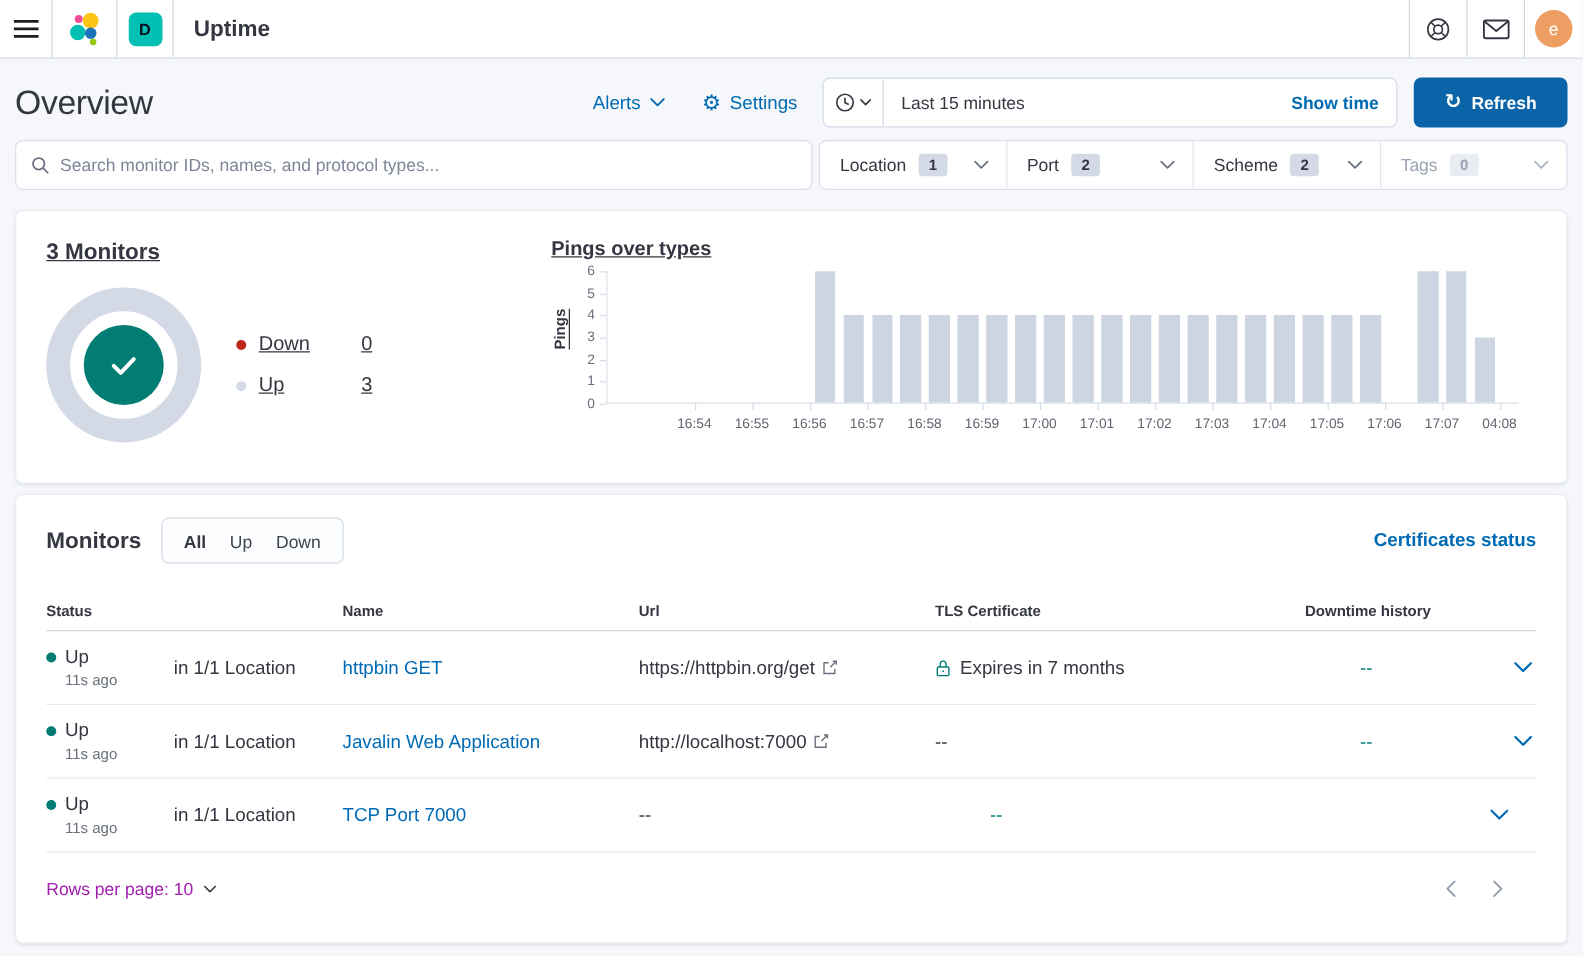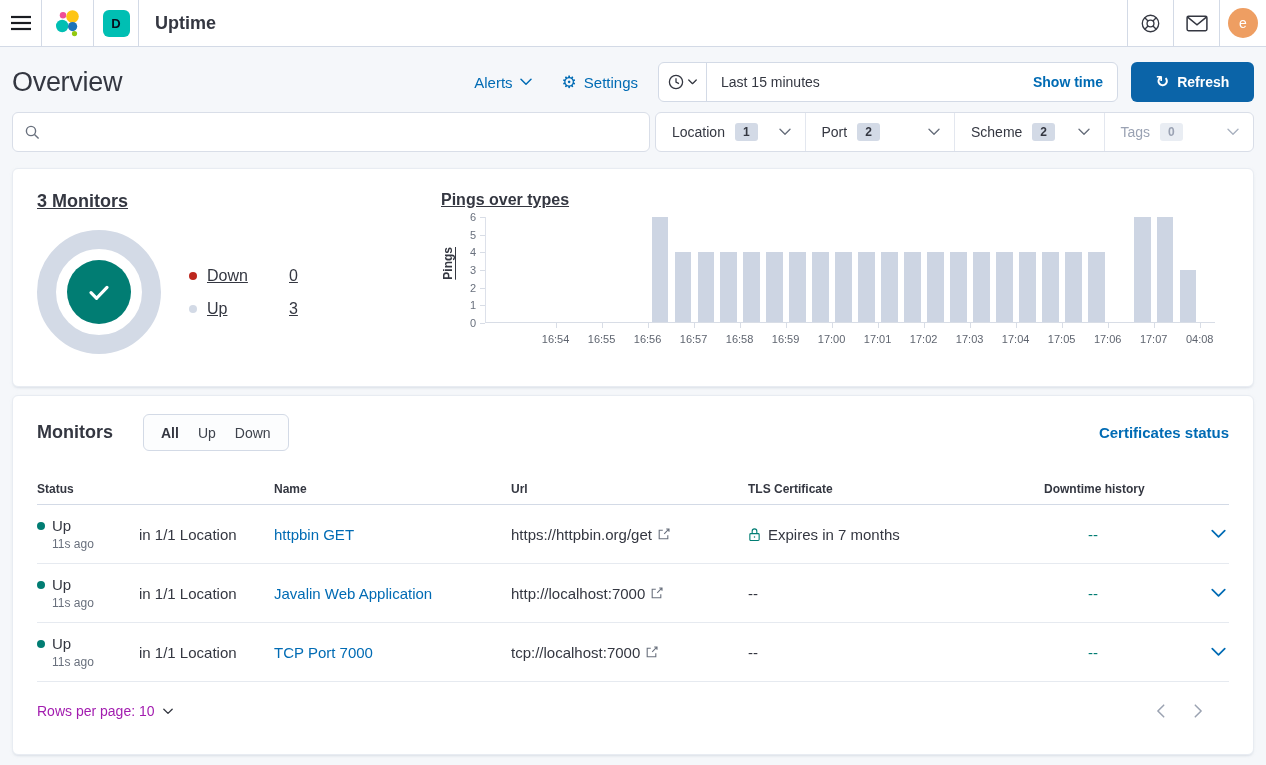--- a/index.html
+++ b/index.html
@@ -76,21 +76,21 @@
   .plot { position:relative; height:106px; border-left:1px solid #dde1ea; border-bottom:1px solid #d8dde6; }
   .bar { position:absolute; bottom:0; background:#cdd5e3; }
   .ytick-label { position:absolute; right:calc(100% + 10px); font-size:11px; color:#69707d; transform:translateY(-50%); }
   .ytick-mark { position:absolute; left:-6px; width:5px; height:1px; background:#d8dde6; }
   .xtick-mark { position:absolute; bottom:-6px; width:1px; height:6px; background:#d8dde6; }
   .xlabels { position:relative; height:26px; }
   .xlabel { position:absolute; top:10px; transform:translateX(-50%); font-size:11px; color:#5f6570; }
 
   
   .mon-head { display:flex; align-items:center; }
-  .tabbox { margin-left:30px; height:37px; border:1px solid #d3dae6; border-radius:6px; background:#fcfdfe; display:flex; align-items:center; padding:0 17px; gap:19px; }
+  .tabbox { margin-left:16px; height:37px; border:1px solid #d3dae6; border-radius:6px; background:#fcfdfe; display:flex; align-items:center; padding:0 17px; gap:19px; }
   .tab { font-size:14px; color:#3e434d; cursor:pointer; }
   .tab.selected { font-weight:700; color:#343741; }
   .cert-link { margin-left:auto; color:#006bb4; font-size:15px; font-weight:600; cursor:pointer; }
 
   .tgrid { display:grid; grid-template-columns:102px 135px 237px 237px 296px 167px 1fr; align-items:center; }
   .thead { margin-top:22px; height:32px; border-bottom:1px solid #d3dae6; }
   .th { font-size:12px; font-weight:700; color:#343741; }
   .trow { min-height:59px; border-bottom:1px solid #e6eaf0; }
   .c-status .line1 { display:flex; align-items:center; font-size:15px; color:#343741; }
   .status-dot { width:8px; height:8px; border-radius:50%; background:#017d73; margin-right:7px; }
@@ -190,20 +190,21 @@
         <span>Refresh</span>
       </button>
     </div>
 
     <div class="search-row">
       <div class="search-box">
         <svg width="15" height="15" viewBox="0 0 15 15" fill="none" stroke="#69707d" stroke-width="1.4">
             <circle cx="6" cy="6" r="4.6"></circle>
             <line x1="9.5" y1="9.5" x2="13.6" y2="13.6"></line>
           </svg>
+        <input type="text" placeholder="Search monitor IDs, names, and protocol types..." style="">
       </div>
       <div class="filter-group">
           <div class="filter-btn">
             <span class="f-label">Location</span>
             <span class="f-badge">1</span>
             <svg class="f-chev" width="12" height="8" viewBox="0 0 12 7.5" fill="none">
               <path d="M1 1l5 5 5-5" stroke="#69707d" stroke-width="1.4" stroke-linecap="round" stroke-linejoin="round"></path>
             </svg>
           </div>
           <div class="filter-btn">
@@ -416,26 +417,20 @@
           <div class="tgrid trow">
             <div class="c-status">
        <div class="line1">
                 <span class="status-dot"></span>
                 <span>Up</span>
               </div>
        <div class="line2">11s ago</div>
      </div>
      <div class="c-loc">in 1/1 Location</div>
      <div class="c-name">TCP Port 7000</div>
-     <div class="c-url">
-              <span>tcp://localhost:7000</span>
-              <svg width="12" height="12" viewBox="0 0 12 12" fill="none" stroke="#69707d" stroke-width="1.1">
-                <path d="M8.2 1h2.8v2.8M10.8 1.2L6.2 5.8M4.8 2.2H1.2v8.6h8.6V7.2"></path>
-              </svg>
-            </div>
      <div class="c-tls">--</div>
      <div class="c-down">--</div>
      <div class="c-exp">
        <svg width="15" height="10" viewBox="0 0 12 7.5" fill="none">
                 <path d="M1 1l5 5 5-5" stroke="#006bb4" stroke-width="1.4" stroke-linecap="round" stroke-linejoin="round"></path>
               </svg>
      </div>
           </div>
         </div>
 

